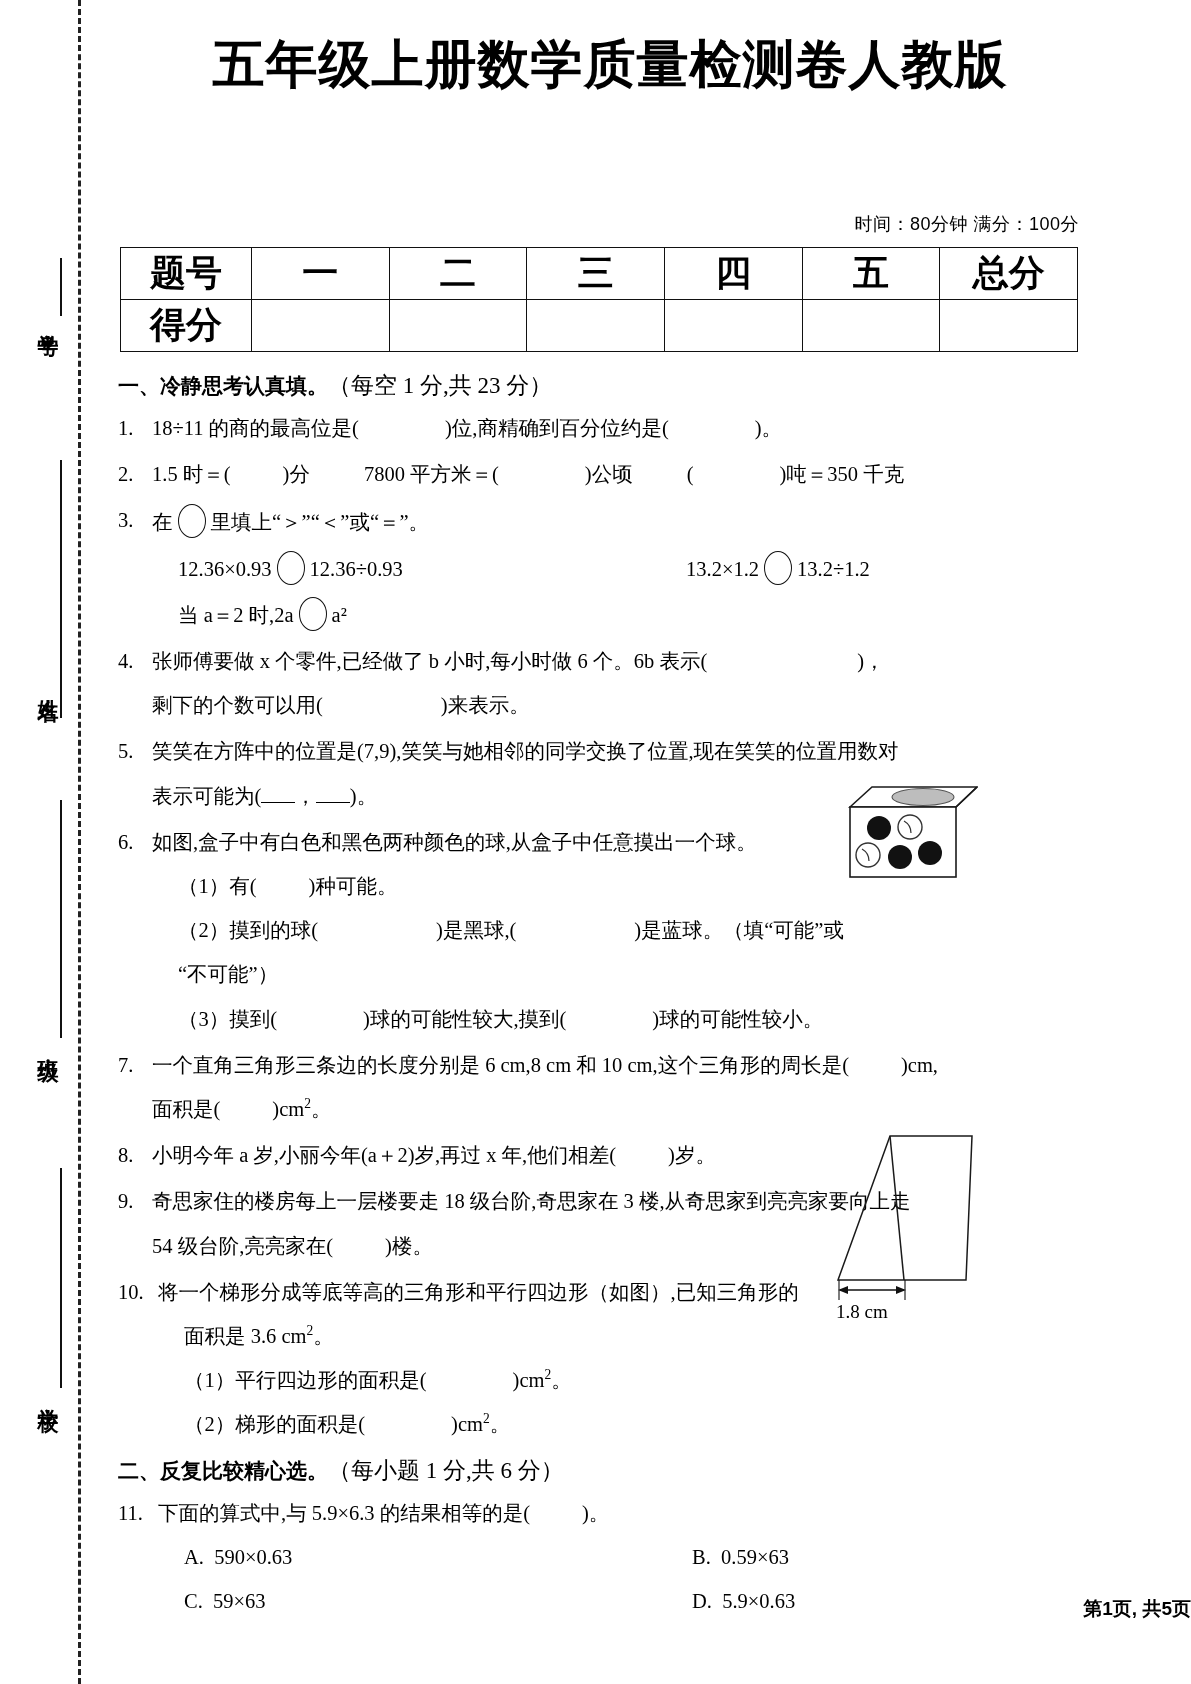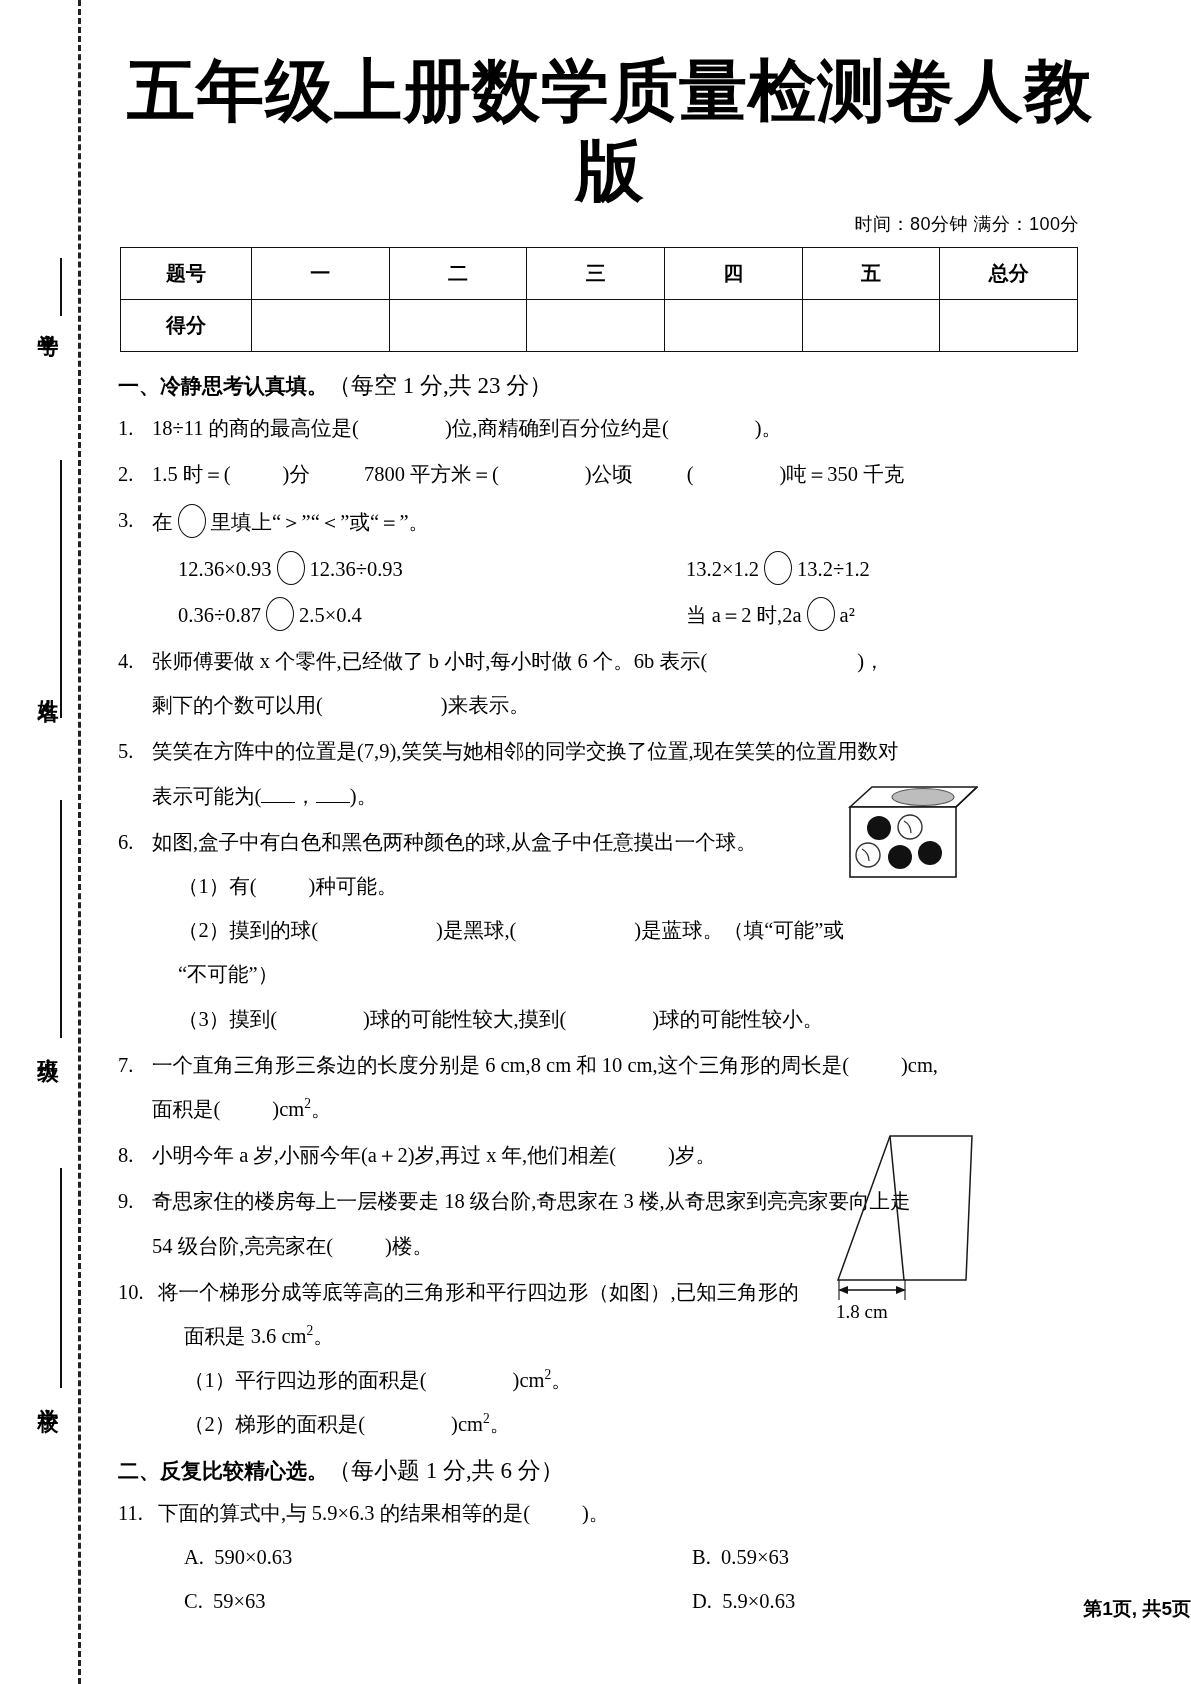--- a/index.html
+++ b/index.html
@@ -21,41 +21,41 @@
     writing-mode:vertical-rl; text-orientation:upright;
     font-family:"Liberation Sans","DejaVu Sans",sans-serif;
     font-weight:bold; font-size:21px; letter-spacing:3px; white-space:nowrap;
   }
   .v-rule { position:absolute; left:60px; width:0; border-left:2px solid #111; }
 
   
   .title-wrap { position:absolute; left:110px; top:34px; width:1000px; text-align:center; }
   .title-main {
     font-family:"Liberation Sans","DejaVu Sans",sans-serif;
-    font-weight:bold; font-size:68px; letter-spacing:1px; line-height:1.18;margin-top:16px;
+    font-weight:bold; font-size:52px; letter-spacing:1px; line-height:1.18;
   }
   .title-sub {
     font-family:"Liberation Sans","DejaVu Sans",sans-serif;
     font-weight:bold; font-size:42px; letter-spacing:2px; margin-top:10px;
   }
   .meta-line {
     position:absolute; right:112px; top:212px;
     font-family:"Liberation Sans","DejaVu Sans",sans-serif;
     font-size:18px; letter-spacing:0.5px;
   }
 
   
   .score-table {
     position:absolute; left:120px; top:247px; width:958px;
     border-collapse:collapse; table-layout:fixed;
   }
   .score-table td {
     border:1.6px solid #111; height:49px; text-align:center; vertical-align:middle;
     font-family:"Liberation Sans","DejaVu Sans",sans-serif;
-    font-weight:bold; font-size:20px;
+    font-weight:bold; font-size:36px;
   }
   .score-table td.lead { width:128px; }
 
   
   .content { position:absolute; left:118px; top:366px; width:965px; font-size:20.5px; }
   .sec-head {
     font-family:"Liberation Sans","DejaVu Sans",sans-serif;
     font-weight:bold; font-size:21px; margin:4px 0 11px 0;
   }
   .sec-head .pts { font-weight:normal; font-size:23px; font-family:"Liberation Serif",serif; }
@@ -172,23 +172,20 @@
         </div>
         <div class="q-line indent row2">
           <div>
             <span>12.36×0.93</span><span class="circ"></span><span>12.36÷0.93</span>
           </div>
           <div>
             <span>13.2×1.2</span><span class="circ"></span><span>13.2÷1.2</span>
           </div>
         </div>
         <div class="q-line indent row2">
-          <div>
-            <span>0.36÷0.87</span><span class="circ"></span><span>2.5×0.4</span>
-          </div>
           <div>
             <span>当 a＝2 时,2a</span><span class="circ"></span><span>a²</span>
           </div>
         </div>
       </div>
     </div>
 
     <div class="q">
       <div class="q-num">4.</div>
       <div class="q-body">

